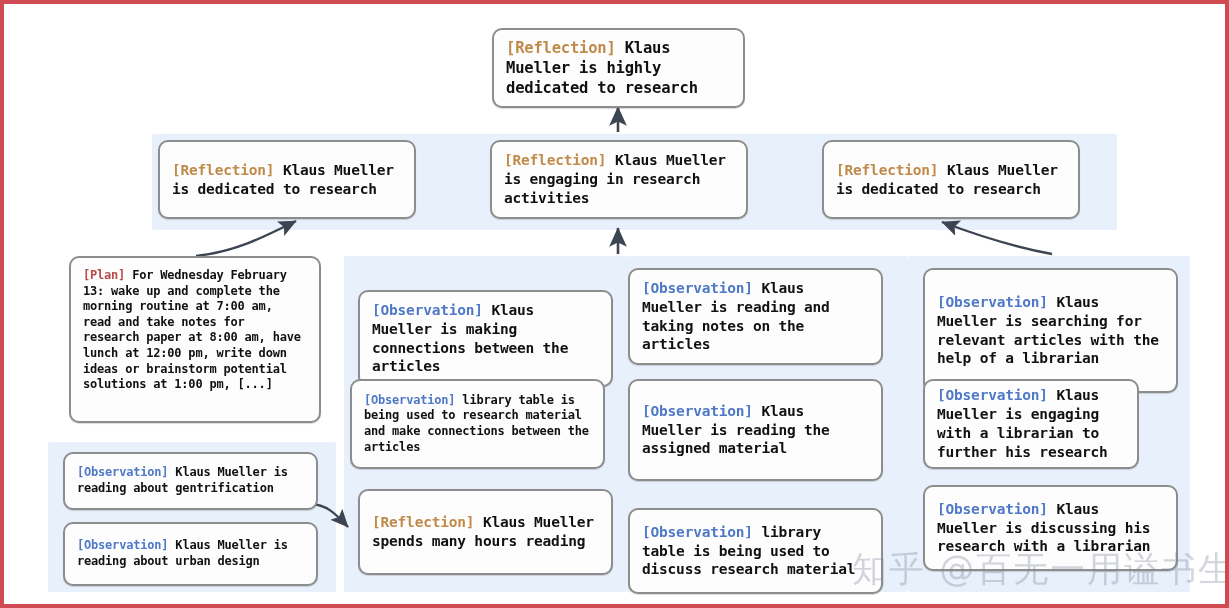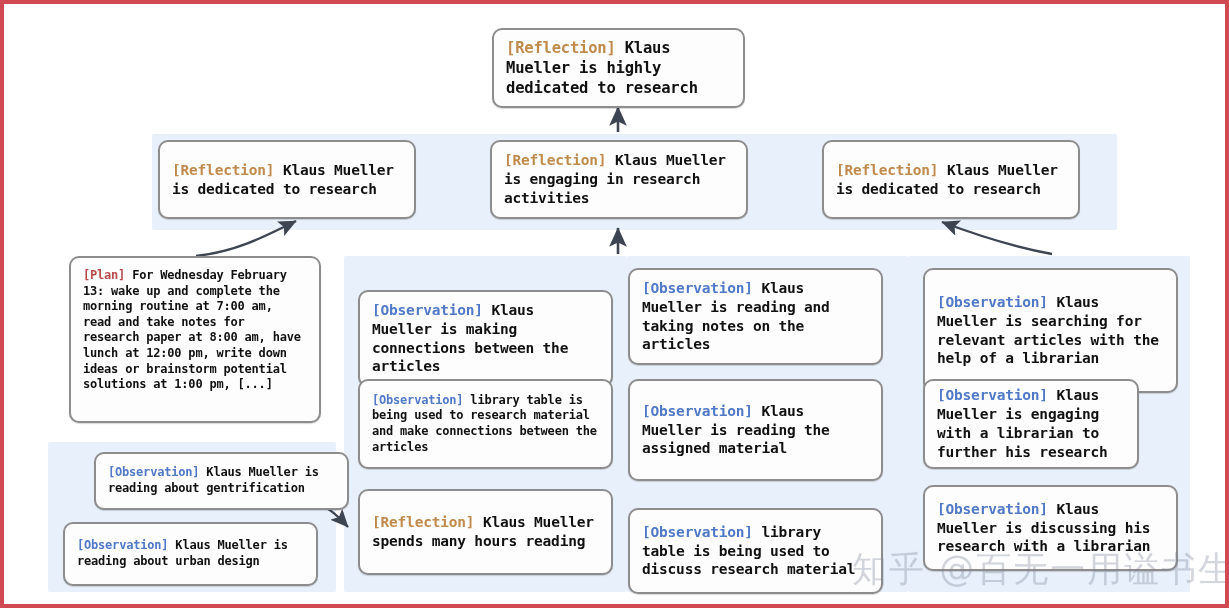--- a/index.html
+++ b/index.html
@@ -129,39 +129,39 @@
       <span class="tag-reflection">[Reflection]</span><span> Klaus Mueller is dedicated to research</span>
     </span>
   </div>
 
   <div class="node fs12" style="left:65px; top:252px; width:252px; height:167px; align-items:flex-start; padding-top:10px;">
     <span class="txt">
       <span class="tag-plan">[Plan]</span><span> For Wednesday February 13: wake up and complete the morning routine at 7:00 am, read and take notes for research paper at 8:00 am, have lunch at 12:00 pm, write down ideas or brainstorm potential solutions at 1:00 pm, [...]</span>
     </span>
   </div>
 
-  <div class="node fs12" style="left:59px; top:448px; width:255px; height:58px;margin-left:31px;">
+  <div class="node fs12" style="left:59px; top:448px; width:255px; height:58px;">
     <span class="txt">
       <span class="tag-observation">[Observation]</span><span> Klaus Mueller is reading about gentrification</span>
     </span>
   </div>
 
   <div class="node fs12" style="left:59px; top:518px; width:255px; height:64px;">
     <span class="txt">
       <span class="tag-observation">[Observation]</span><span> Klaus Mueller is reading about urban design</span>
     </span>
   </div>
 
   <div class="node fs14" style="left:354px; top:264px; width:255px; height:97px;margin-top:22px;">
     <span class="txt">
       <span class="tag-observation">[Observation]</span><span> Klaus Mueller is making connections between the articles</span>
     </span>
   </div>
 
-  <div class="node fs12" style="left:354px; top:375px; width:255px; height:90px;">
+  <div class="node fs12" style="left:346px; top:375px; width:255px; height:90px;">
     <span class="txt">
       <span class="tag-observation">[Observation]</span><span> library table is being used to research material and make connections between the articles</span>
     </span>
   </div>
 
   <div class="node fs14" style="left:624px; top:264px; width:255px; height:97px;">
     <span class="txt">
       <span class="tag-observation">[Observation]</span><span> Klaus Mueller is reading and taking notes on the articles</span>
     </span>
   </div>

